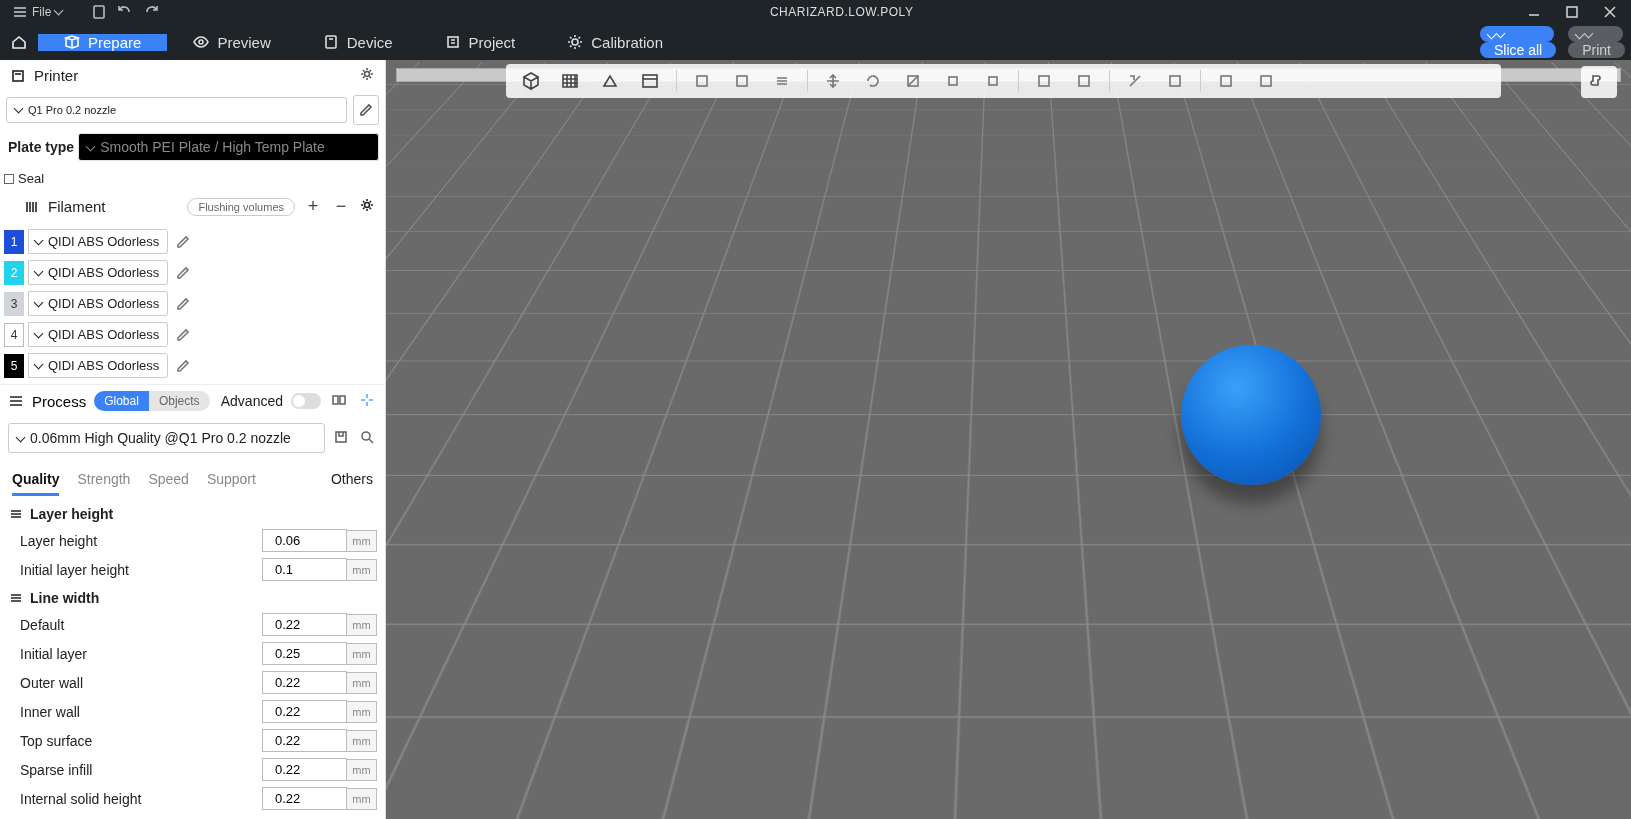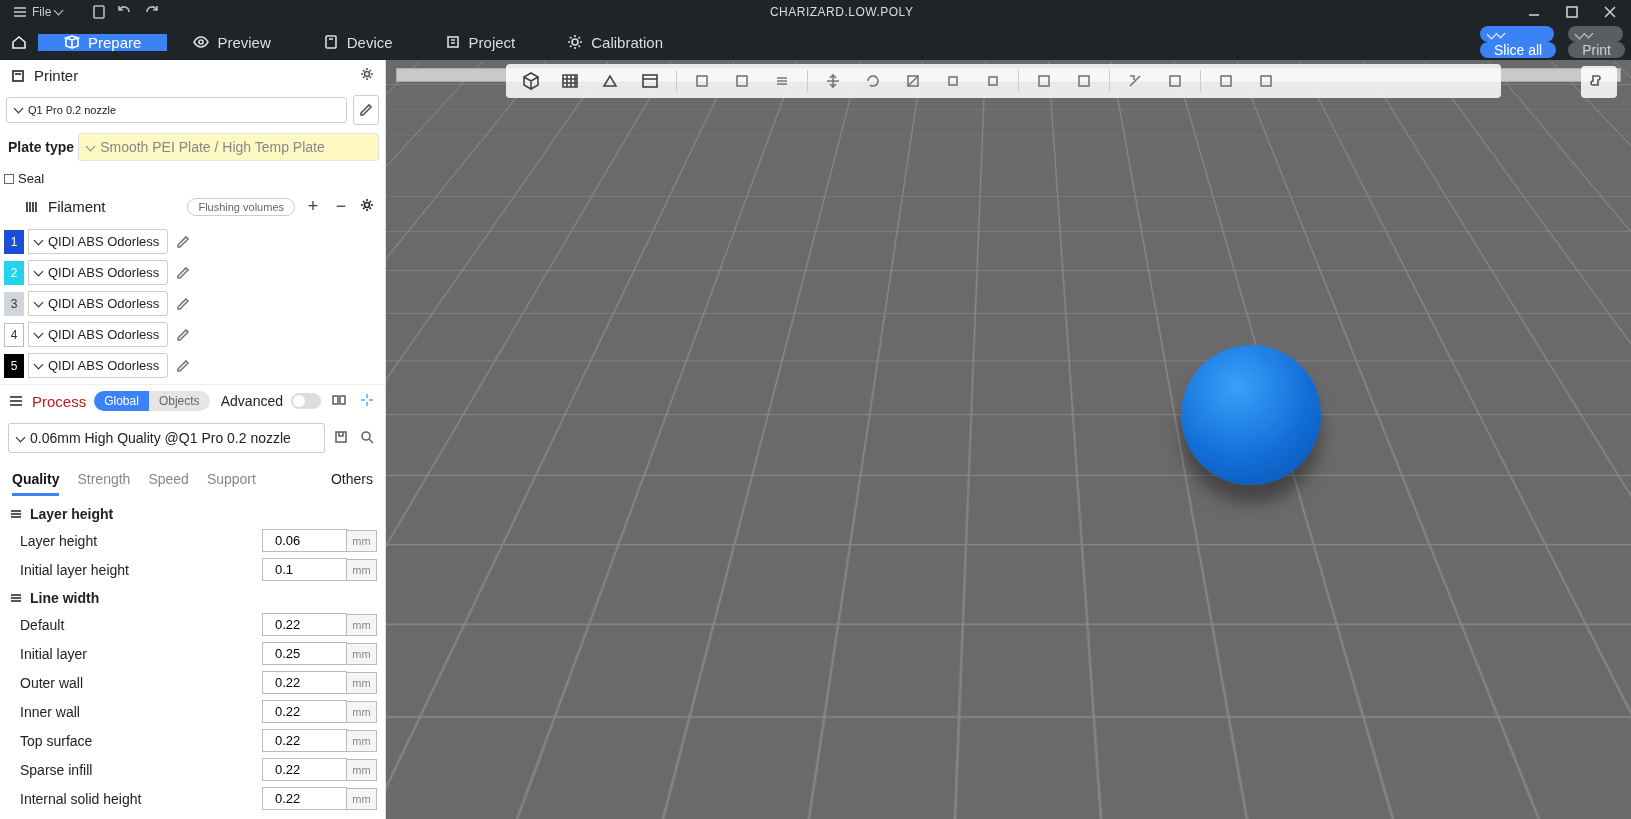--- a/index.html
+++ b/index.html
@@ -25,34 +25,34 @@
 
 .sidebar { width: 386px; background: #fff; display: flex; flex-direction: column; overflow: hidden; font-size: 13px; color: #222; border-right: 1px solid #ddd; }
 .section-head { display: flex; align-items: center; padding: 6px 10px; gap: 8px; }
 .section-head .label { font-size: 15px; }
 .section-head .gear { margin-left: auto; color: #555; cursor: pointer; }
 .printer-row { display: flex; align-items: center; padding: 4px 6px 6px 6px; gap: 6px; }
 .printer-row .select { flex: 1; border: 1px solid #ccc; border-radius: 3px; padding: 6px 8px; display: flex; align-items: center; gap: 4px; font-size: 11px; cursor: pointer; }
 .square-btn { width: 26px; height: 30px; border: 1px solid #ccc; border-radius: 3px; display: flex; align-items: center; justify-content: center; cursor: pointer; color: #555; }
 .plate-row { display: flex; align-items: center; padding: 2px 6px 8px 8px; gap: 4px; }
 .plate-row .lbl { font-size: 14px; font-weight: 600; }
-.plate-row .sel { flex: 1; border: 1px solid #e1e1e1; background: #fef9c3; color: #888; border-radius: 3px; padding: 5px 8px; display: flex; align-items: center; gap: 4px; font-size: 14px; cursor: pointer; }
+.plate-row .sel { flex: 1; border: 1px solid #e1e1e1; background: #000000; color: #888; border-radius: 3px; padding: 5px 8px; display: flex; align-items: center; gap: 4px; font-size: 14px; cursor: pointer; }
 .seal-row { display: flex; align-items: center; gap: 4px; padding: 2px 8px 6px 4px; font-size: 13px; }
 .seal-row .cb { width: 10px; height: 10px; border: 1px solid #666; }
 .fil-head { display: flex; align-items: center; padding: 4px 10px; gap: 8px; margin-left: 14px; }
 .fil-head .label { font-size: 15px; }
 .fil-head .fv { margin-left: auto; border: 1px solid #ccc; border-radius: 12px; padding: 2px 10px; font-size: 11px; color: #666; cursor: pointer; }
 .fil-head .pm { width: 20px; text-align: center; font-size: 18px; color: #444; cursor: pointer; }
 .fil-list { padding: 8px 4px 6px 4px; display: flex; flex-wrap: wrap; gap: 6px 8px; }
 .fil-item { display: flex; align-items: center; gap: 0; }
 .fil-item .swatch { width: 20px; height: 24px; display: flex; align-items: center; justify-content: center; font-size: 12px; color: #fff; }
 .fil-item .sel { border: 1px solid #ccc; border-top-right-radius: 3px; border-bottom-right-radius: 3px; padding: 4px 6px; display: flex; align-items: center; gap: 4px; font-size: 13px; width: 140px; cursor: pointer; margin-left: 4px; }
 .fil-item .edit { width: 22px; height: 24px; display: flex; align-items: center; justify-content: center; color: #777; cursor: pointer; margin-left: 4px; }
 .process-row { display: flex; align-items: center; padding: 6px 8px; gap: 8px; border-top: 1px solid #eee; }
-.process-row .lbl { font-size: 15px; color: #b91c1c; }
+.process-row .lbl { font-size: 15px; color: #000000; }
 .toggle-go { display: flex; border-radius: 12px; overflow: hidden; font-size: 12px; }
 .toggle-go .g { background: #3b82f6; color: #fff; padding: 3px 10px; cursor: pointer; }
 .toggle-go .o { background: #e5e5e5; color: #666; padding: 3px 10px; cursor: pointer; }
 .process-row .adv { margin-left: auto; font-size: 14px; }
 .switch { width: 30px; height: 16px; background: #ddd; border-radius: 8px; position: relative; cursor: pointer; }
 .switch::after { content: ''; position: absolute; left: 2px; top: 2px; width: 12px; height: 12px; background: #fff; border-radius: 50%; }
 .small-ic { width: 20px; color: #666; cursor: pointer; text-align: center; }
 .preset-row { display: flex; align-items: center; padding: 6px 8px; gap: 6px; }
 .preset-row .select { flex: 1; border: 1px solid #ccc; border-radius: 3px; padding: 6px 8px; display: flex; align-items: center; gap: 4px; font-size: 14px; cursor: pointer; }
 .ptabs { display: flex; gap: 18px; padding: 6px 12px 0 12px; font-size: 14px; }

